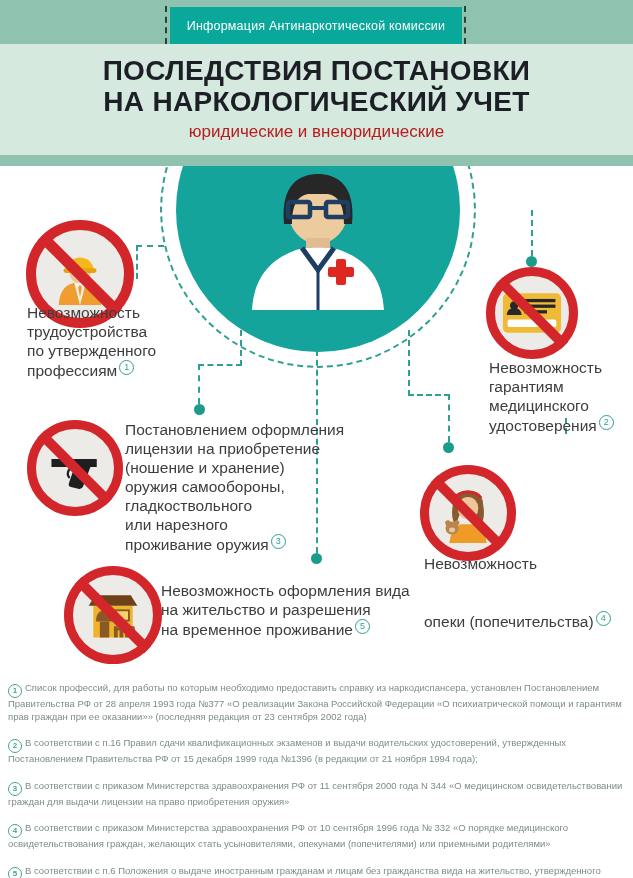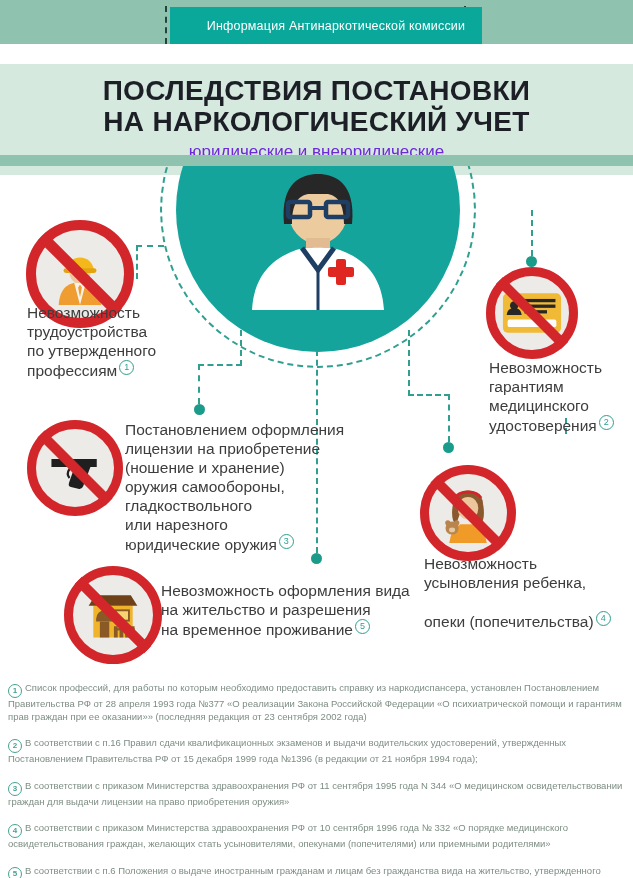--- a/index.html
+++ b/index.html
@@ -5,27 +5,27 @@
   html,body{margin:0;padding:0;background:#ffffff;}
   .poster{
     position:relative;width:633px;height:878px;overflow:hidden;background:#ffffff;
     font-family:"Liberation Sans",sans-serif;
   }
   
   .top-band{position:absolute;left:0;top:0;width:633px;height:44px;background:#8fc2af;}
   .banner-box{
     position:absolute;left:170px;top:7px;width:292px;height:37px;background:#0aa79b;
     display:flex;align-items:center;justify-content:center;
-    color:#ffffff;font-size:12.5px;letter-spacing:.2px;padding-left:20px;
+    color:#ffffff;font-size:12.5px;letter-spacing:.2px;
   }
   .band-dash{position:absolute;top:6px;height:38px;width:0;border-left:2px dashed #24433c;}
   
-  .title-area{position:absolute;left:0;top:44px;width:633px;height:111px;background:#d6e9df;text-align:center;margin-top:20px;}
+  .title-area{position:absolute;left:0;top:44px;width:633px;height:111px;background:#d6e9df;text-align:center;}
   .main-title{margin:11px 0 0;font-size:28px;line-height:31px;font-weight:bold;color:#1d1f26;letter-spacing:.3px;}
-  .subtitle{margin:5px 0 0;font-size:17px;color:#6d28d9;}
+  .subtitle{margin:5px 0 0;font-size:17px;color:#b91c1c;}
   .strip{position:absolute;left:0;top:155px;width:633px;height:11px;background:#8fc2af;}
   
   .hero-clip{position:absolute;left:0;top:166px;width:633px;height:206px;overflow:hidden;}
   .arc{position:absolute;left:160px;top:-114px;width:316px;height:316px;border-radius:50%;border:2px dashed #2f9f90;box-sizing:border-box;}
   .big-circle{position:absolute;left:176px;top:-98px;width:284px;height:284px;border-radius:50%;background:#14a49b;}
   .doctor{position:absolute;left:240px;top:4px;}
   
   .dash-v{position:absolute;width:0;border-left:2px dashed #2f9f90;}
   .dash-h{position:absolute;height:0;border-top:2px dashed #2f9f90;}
   .dot{position:absolute;width:11px;height:11px;border-radius:50%;background:#1b9c8b;}
@@ -164,21 +164,21 @@
     <div class="ring"></div>
     <div class="bar"></div>
   </div>
   <div class="item-text" style="left:125px;top:420px;width:235px">
     <span>Постановлением оформления</span><br>
     <span>лицензии на приобретение</span><br>
     <span>(ношение и хранение)</span><br>
     <span>оружия самообороны,</span><br>
     <span>гладкоствольного</span><br>
     <span>или нарезного</span><br>
-    <span>юридические оружия</span><span class="ref">3</span>
+    <span>проживание оружия</span><span class="ref">3</span>
   </div>
 
   <div class="sign" style="left:420px;top:465px;width:96px;height:96px">
     <div class="inner"></div>
     <svg width="60" height="60" viewBox="0 0 64 64">
       <ellipse cx="32" cy="22" rx="16" ry="14" fill="#8a5a2e"></ellipse>
       <path d="M16 22 q-3 16 3 23 l5 -14 z" fill="#8a5a2e"></path>
       <path d="M48 22 q3 16 -3 23 l-5 -14 z" fill="#8a5a2e"></path>
       <path d="M18 16 a15 10 0 0 1 28 0" stroke="#d2262b" stroke-width="3" fill="none"></path>
       <ellipse cx="32" cy="27" rx="11" ry="12" fill="#ecc79e"></ellipse>
@@ -186,21 +186,21 @@
       <circle cx="10.5" cy="42.5" r="2.8" fill="#b9854d"></circle>
       <circle cx="20" cy="42.5" r="2.8" fill="#b9854d"></circle>
       <circle cx="15" cy="48" r="7" fill="#b9854d"></circle>
       <ellipse cx="15" cy="50" rx="3.2" ry="2.6" fill="#e5c9a2"></ellipse>
     </svg>
     <div class="ring"></div>
     <div class="bar"></div>
   </div>
   <div class="item-text" style="left:424px;top:554px;width:210px">
     <span>Невозможность</span><br>
-    <span>усыновления ребенка,</span><br>
+    <br>
     <br>
     <span>опеки (попечительства)</span><span class="ref">4</span>
   </div>
 
   <div class="sign" style="left:64px;top:566px;width:98px;height:98px">
     <div class="inner"></div>
     <svg width="60" height="60" viewBox="0 0 64 64">
       <rect x="11" y="22" width="42" height="34" fill="#f0b32c"></rect>
       <path d="M6 22 L13 11 L51 11 L58 22 Z" fill="#6e4118"></path>
       <path d="M14 36 a9 9 0 0 1 18 0 v3 h-18 z" fill="#8a5a26"></path>
@@ -219,18 +219,18 @@
   </div>
   <div class="item-text" style="left:161px;top:581px;width:250px">
     <span>Невозможность оформления вида</span><br>
     <span>на жительство и разрешения</span><br>
     <span>на временное проживание</span><span class="ref">5</span>
   </div>
 
   <div class="footnotes">
     <p class="fn"><span class="num">1</span><span>Список профессий, для работы по которым необходимо предоставить справку из наркодиспансера, установлен Постановлением Правительства РФ от 28 апреля 1993 года №377 «О реализации Закона Российской Федерации «О психиатрической помощи и гарантиям прав граждан при ее оказании»» (последняя редакция от 23 сентября 2002 года)</span></p>
     <p class="fn"><span class="num">2</span><span>В соответствии с п.16 Правил сдачи квалификационных экзаменов и выдачи водительских удостоверений, утвержденных Постановлением Правительства РФ от 15 декабря 1999 года №1396 (в редакции от 21 ноября 1994 года);</span></p>
-    <p class="fn"><span class="num">3</span><span>В соответствии с приказом Министерства здравоохранения РФ от 11 сентября 1995 года N 344 «О медицинском освидетельствовании граждан для выдачи лицензии на право приобретения оружия»</span></p>
+    <p class="fn"><span class="num">3</span><span>В соответствии с приказом Министерства здравоохранения РФ от 11 сентября 2000 года N 344 «О медицинском освидетельствовании граждан для выдачи лицензии на право приобретения оружия»</span></p>
     <p class="fn"><span class="num">4</span><span>В соответствии с приказом Министерства здравоохранения РФ от 10 сентября 1996 года № 332 «О порядке медицинского освидетельствования граждан, желающих стать усыновителями, опекунами (попечителями) или приемными родителями»</span></p>
     <p class="fn"><span class="num">5</span><span>В соответствии с п.6 Положения о выдаче иностранным гражданам и лицам без гражданства вида на жительство, утвержденного Постановлением Правительства РФ от 1 ноября 2002 года № 794 (в редакции от 28 марта 2008 года).</span></p>
   </div>
 
 </div>
 
 </body></html>

